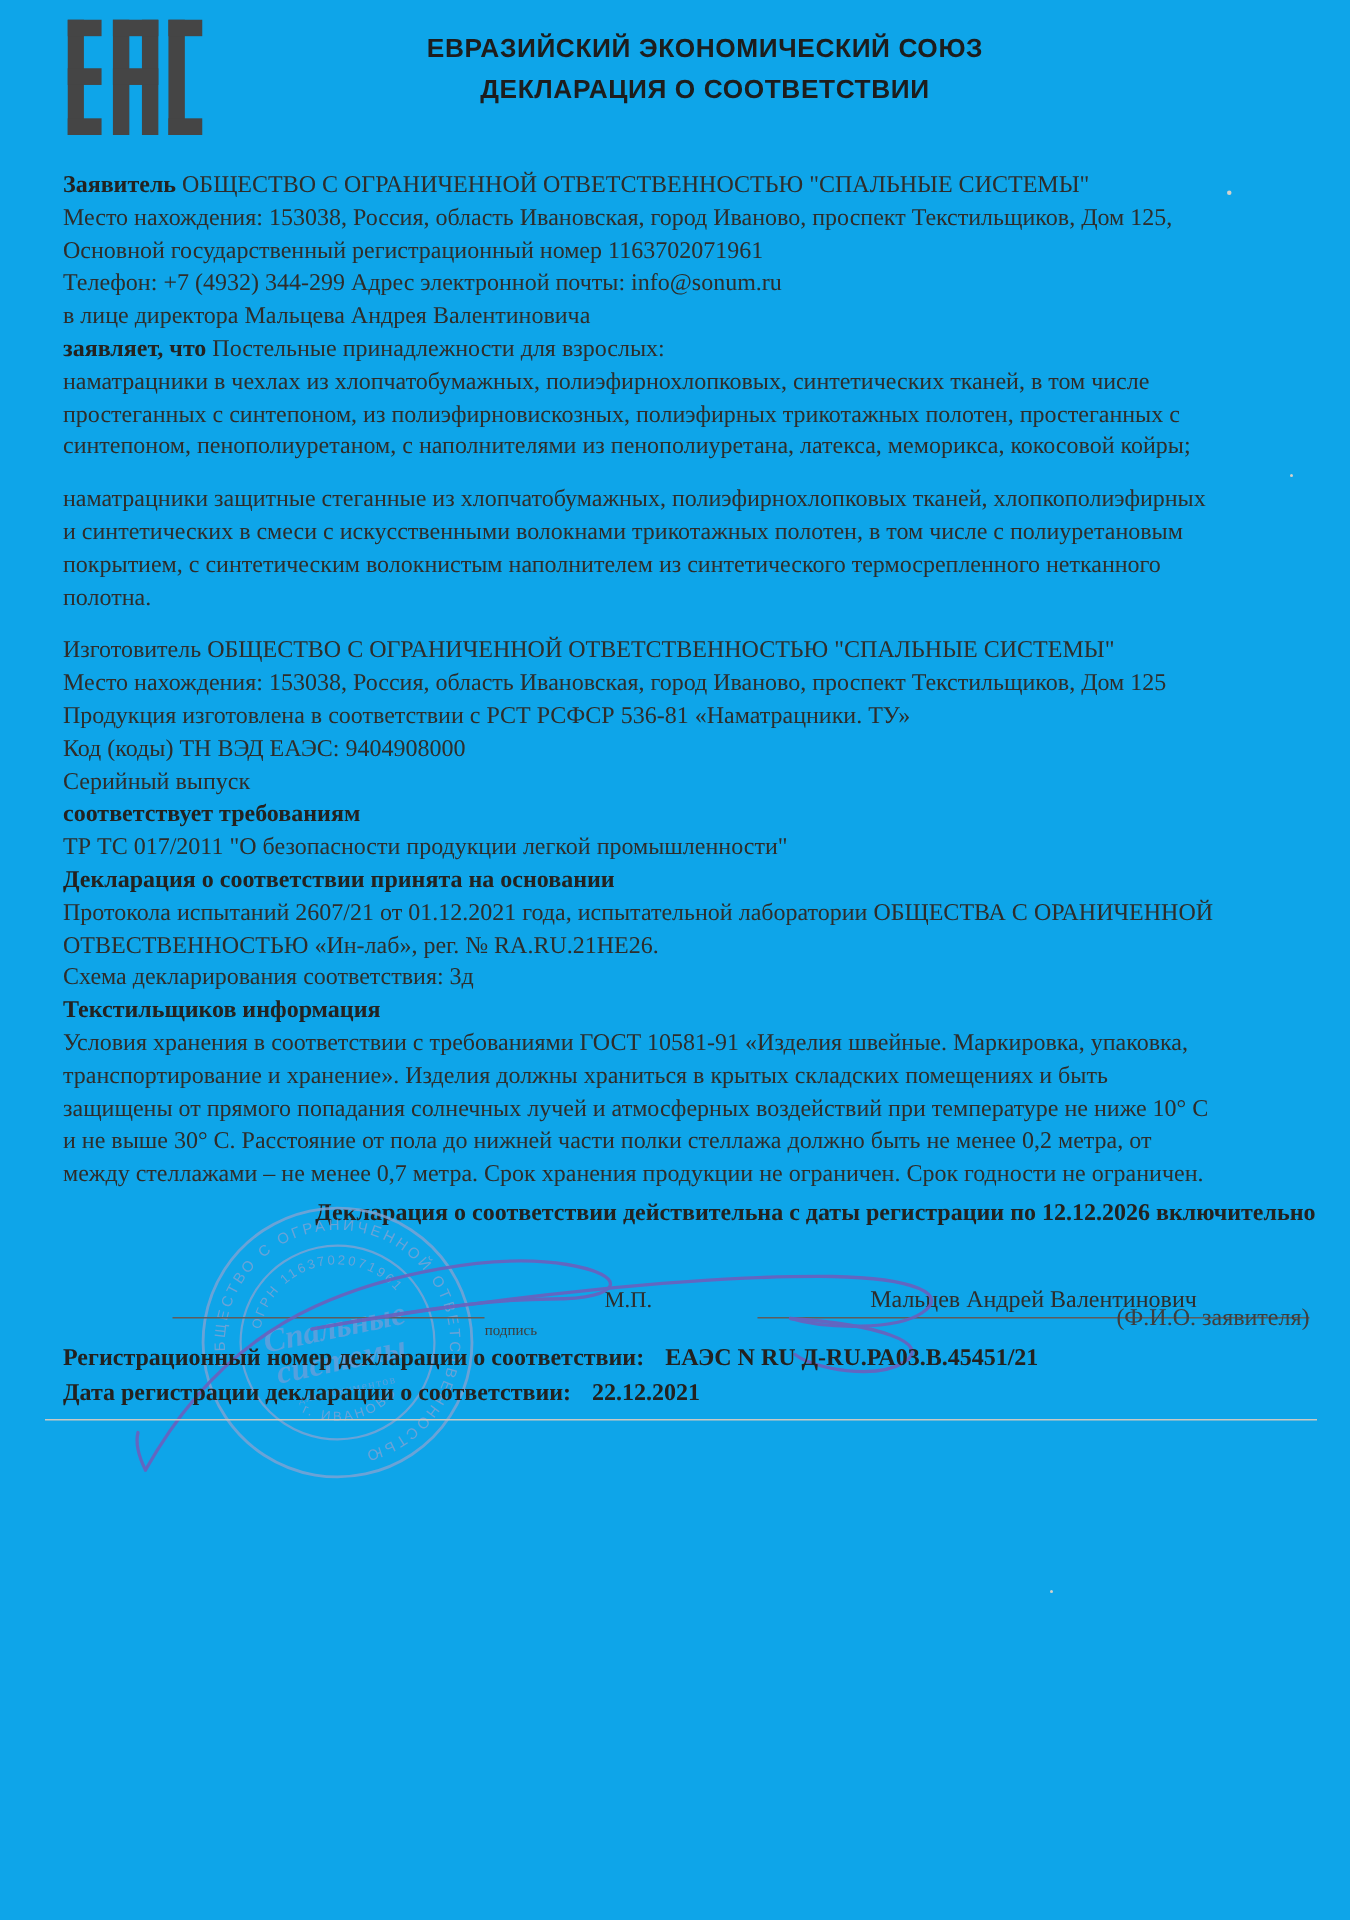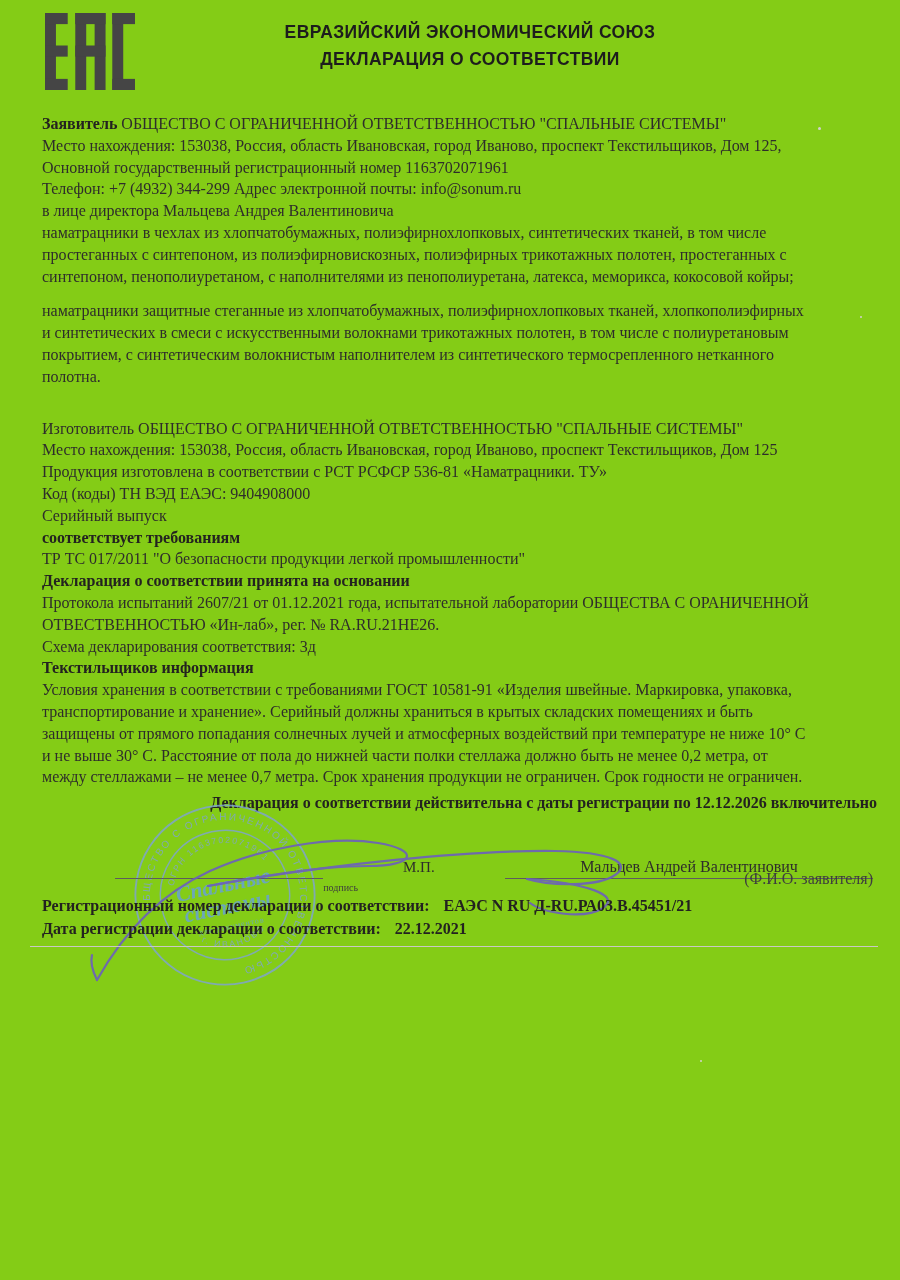--- a/index.html
+++ b/index.html
@@ -1,31 +1,31 @@
 <!DOCTYPE html>
 <html><head>
 <meta charset="utf-8">
 <style>
   html,body{margin:0;padding:0;}
   body{background:#e8e8e8;}
   .page{
     position:relative;width:900px;height:1280px;margin:0 auto;
-    background:#84cc16;overflow:hidden;
+    background:#0ea5e9;overflow:hidden;
     font-family:"Liberation Serif", serif;color:#2e2d2b;
   }
   
   .eac-logo{position:absolute;left:45px;top:13px;width:90px;height:77px;}
   .titles{position:absolute;left:0;top:19px;width:900px;padding-left:40px;box-sizing:border-box;
     text-align:center;font-family:"Liberation Sans", sans-serif;font-weight:bold;
     font-size:17.5px;line-height:27px;color:#1d1d1d;letter-spacing:.4px;}
   
   .doc-lines{position:absolute;left:42px;top:113px;width:835px;}
   .ln{height:21.8px;line-height:21.8px;font-size:16px;white-space:nowrap;}
   .ln b{font-weight:bold;color:#232220;}
-  .g13{margin-top:13px;} .g14{margin-top:30px;} .g10{margin-top:4px;text-align:right;}
+  .g13{margin-top:13px;} .g14{margin-top:14px;} .g10{margin-top:4px;text-align:right;}
   
   .mp{position:absolute;left:403px;top:859px;font-size:15px;}
   .sig-line{position:absolute;left:115px;top:878px;width:208px;height:0;border-top:1.5px solid #5d5d5d;}
   .sig-caption{position:absolute;left:150px;top:882px;width:208px;text-align:right;font-size:10px;color:#3e3e3e;}
   .fio-name{position:absolute;left:505px;top:858px;width:368px;text-align:center;font-size:16px;}
   .fio-line{position:absolute;left:505px;top:878px;width:368px;height:0;border-top:1.5px solid #5d5d5d;}
   .fio-caption{position:absolute;left:505px;top:870px;width:368px;text-align:right;font-size:16px;color:#3e3e3e;}
   .reg-row{position:absolute;left:42px;font-size:16px;font-weight:bold;color:#232220;white-space:nowrap;}
   .reg-num{top:897px;} .reg-date{top:920px;}
   .reg-row .val{margin-left:14px;}
@@ -60,41 +60,42 @@
     <div>ЕВРАЗИЙСКИЙ ЭКОНОМИЧЕСКИЙ СОЮЗ</div>
     <div>ДЕКЛАРАЦИЯ О СООТВЕТСТВИИ</div>
   </div>
 
   <div class="doc-lines">
     <div class="ln"><b>Заявитель</b><span> ОБЩЕСТВО С ОГРАНИЧЕННОЙ ОТВЕТСТВЕННОСТЬЮ "СПАЛЬНЫЕ СИСТЕМЫ"</span></div>
     <div class="ln"><span>Место нахождения: 153038, Россия, область Ивановская, город Иваново, проспект Текстильщиков, Дом 125,</span></div>
     <div class="ln"><span>Основной государственный регистрационный номер 1163702071961</span></div>
     <div class="ln"><span>Телефон: +7 (4932) 344-299 Адрес электронной почты: info@sonum.ru</span></div>
     <div class="ln"><span>в лице директора Мальцева Андрея Валентиновича</span></div>
+    <div class="ln"><b>заявляет, что</b><span> Постельные принадлежности для взрослых:</span></div>
     <div class="ln"><span>наматрацники в чехлах из хлопчатобумажных, полиэфирнохлопковых, синтетических тканей, в том числе</span></div>
     <div class="ln"><span>простеганных с синтепоном, из полиэфирновискозных, полиэфирных трикотажных полотен, простеганных с</span></div>
     <div class="ln"><span>синтепоном, пенополиуретаном, с наполнителями из пенополиуретана, латекса, меморикса, кокосовой койры;</span></div>
     <div class="ln g13"><span>наматрацники защитные стеганные из хлопчатобумажных, полиэфирнохлопковых тканей, хлопкополиэфирных</span></div>
     <div class="ln"><span>и синтетических в смеси с искусственными волокнами трикотажных полотен, в том числе с полиуретановым</span></div>
     <div class="ln"><span>покрытием, с синтетическим волокнистым наполнителем из синтетического термосрепленного  нетканного</span></div>
     <div class="ln"><span>полотна.</span></div>
     <div class="ln g14"><span>Изготовитель ОБЩЕСТВО С ОГРАНИЧЕННОЙ ОТВЕТСТВЕННОСТЬЮ "СПАЛЬНЫЕ СИСТЕМЫ"</span></div>
     <div class="ln"><span>Место нахождения: 153038, Россия, область Ивановская, город Иваново, проспект Текстильщиков, Дом 125</span></div>
     <div class="ln"><span>Продукция изготовлена в соответствии с РСТ РСФСР 536-81 «Наматрацники. ТУ»</span></div>
     <div class="ln"><span>Код (коды) ТН ВЭД ЕАЭС: 9404908000</span></div>
     <div class="ln"><span>Серийный выпуск</span></div>
     <div class="ln"><b>соответствует требованиям</b></div>
     <div class="ln"><span>ТР ТС 017/2011 "О безопасности продукции легкой промышленности"</span></div>
     <div class="ln"><b>Декларация о соответствии принята на основании</b></div>
     <div class="ln"><span>Протокола испытаний 2607/21 от 01.12.2021 года, испытательной лаборатории ОБЩЕСТВА С ОРАНИЧЕННОЙ</span></div>
     <div class="ln"><span>ОТВЕСТВЕННОСТЬЮ «Ин-лаб», рег. № RA.RU.21НЕ26.</span></div>
     <div class="ln"><span>Схема декларирования соответствия: 3д</span></div>
     <div class="ln"><b>Текстильщиков информация</b></div>
     <div class="ln"><span>Условия хранения в соответствии с требованиями ГОСТ 10581-91 «Изделия швейные. Маркировка, упаковка,</span></div>
-    <div class="ln"><span>транспортирование и хранение». Серийный должны храниться в крытых складских помещениях и быть</span></div>
+    <div class="ln"><span>транспортирование и хранение». Изделия должны храниться в крытых складских помещениях и быть</span></div>
     <div class="ln"><span>защищены от прямого попадания солнечных лучей и атмосферных воздействий при температуре не ниже 10° С</span></div>
     <div class="ln"><span>и не выше 30° С. Расстояние от пола до нижней части полки стеллажа должно быть не менее 0,2 метра, от</span></div>
     <div class="ln"><span>между стеллажами – не менее 0,7 метра. Срок хранения продукции не ограничен. Срок годности не ограничен.</span></div>
     <div class="ln g10"><b>Декларация о соответствии действительна с даты регистрации по 12.12.2026 включительно</b></div>
   </div>
 
   <svg class="stamp" viewBox="0 0 190 190">
     <g transform="rotate(-12 95 95)" fill="none">
       <circle cx="95" cy="95" r="86" stroke="#7fa3d4" stroke-width="1.8"></circle>
       <circle cx="95" cy="95" r="62" stroke="#7fa3d4" stroke-width="1.4"></circle>

